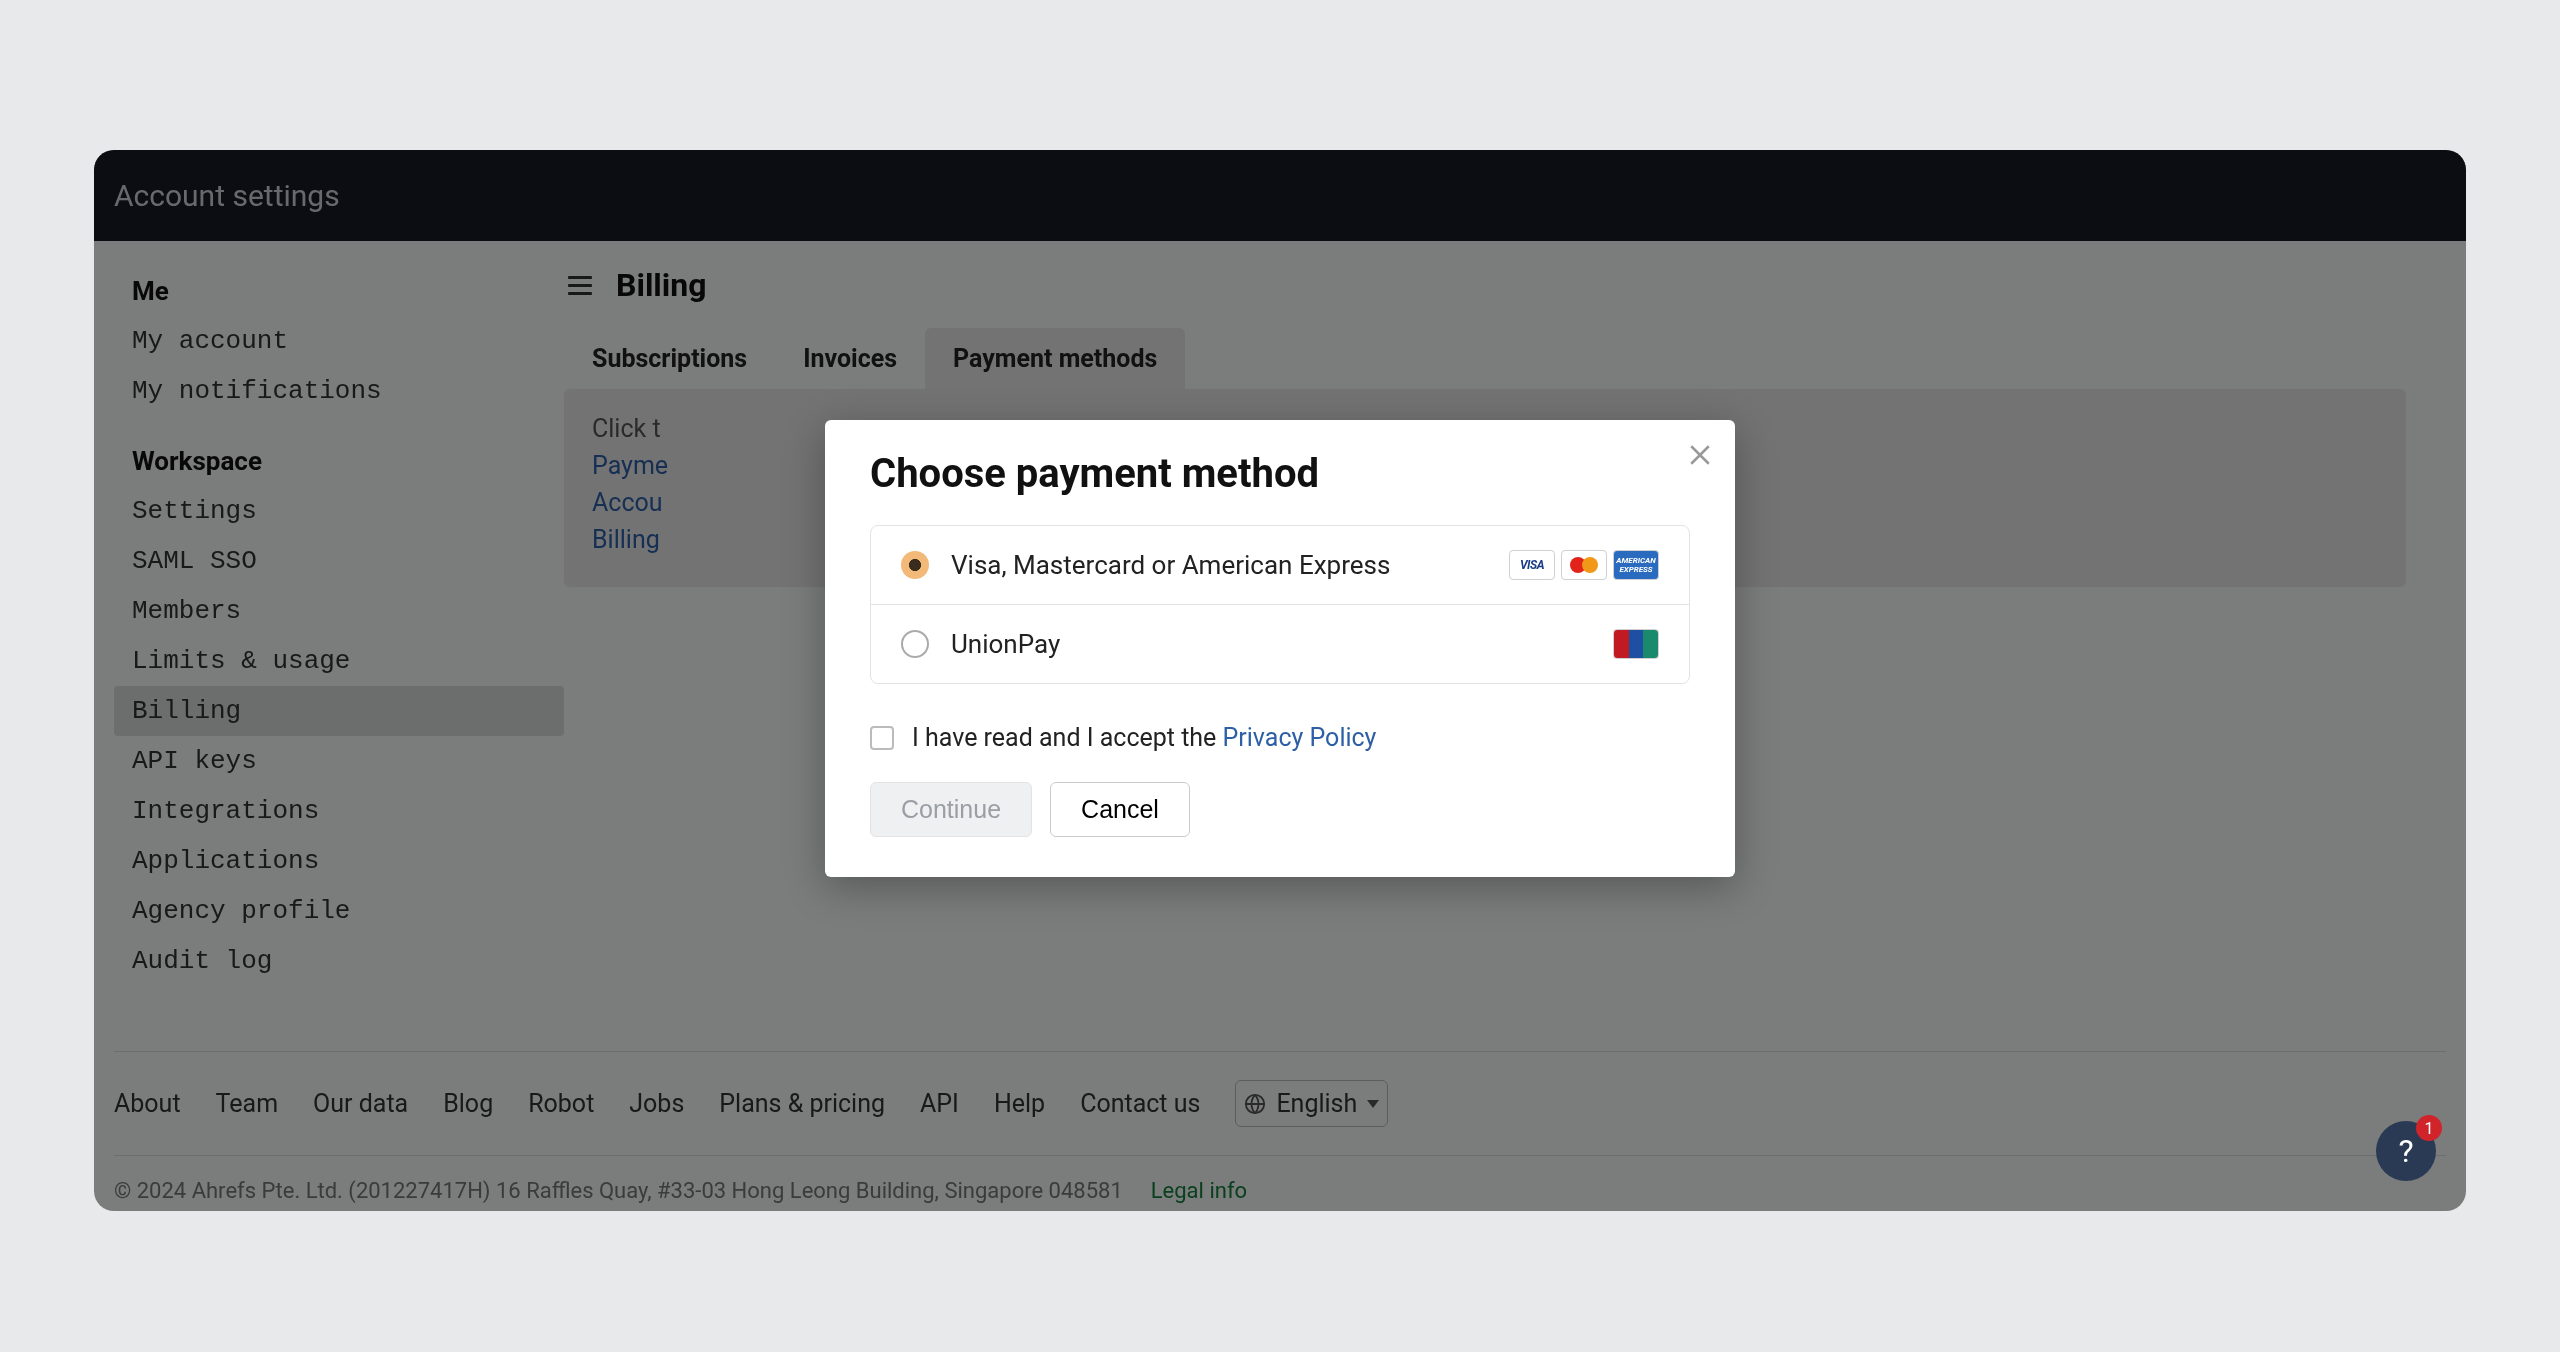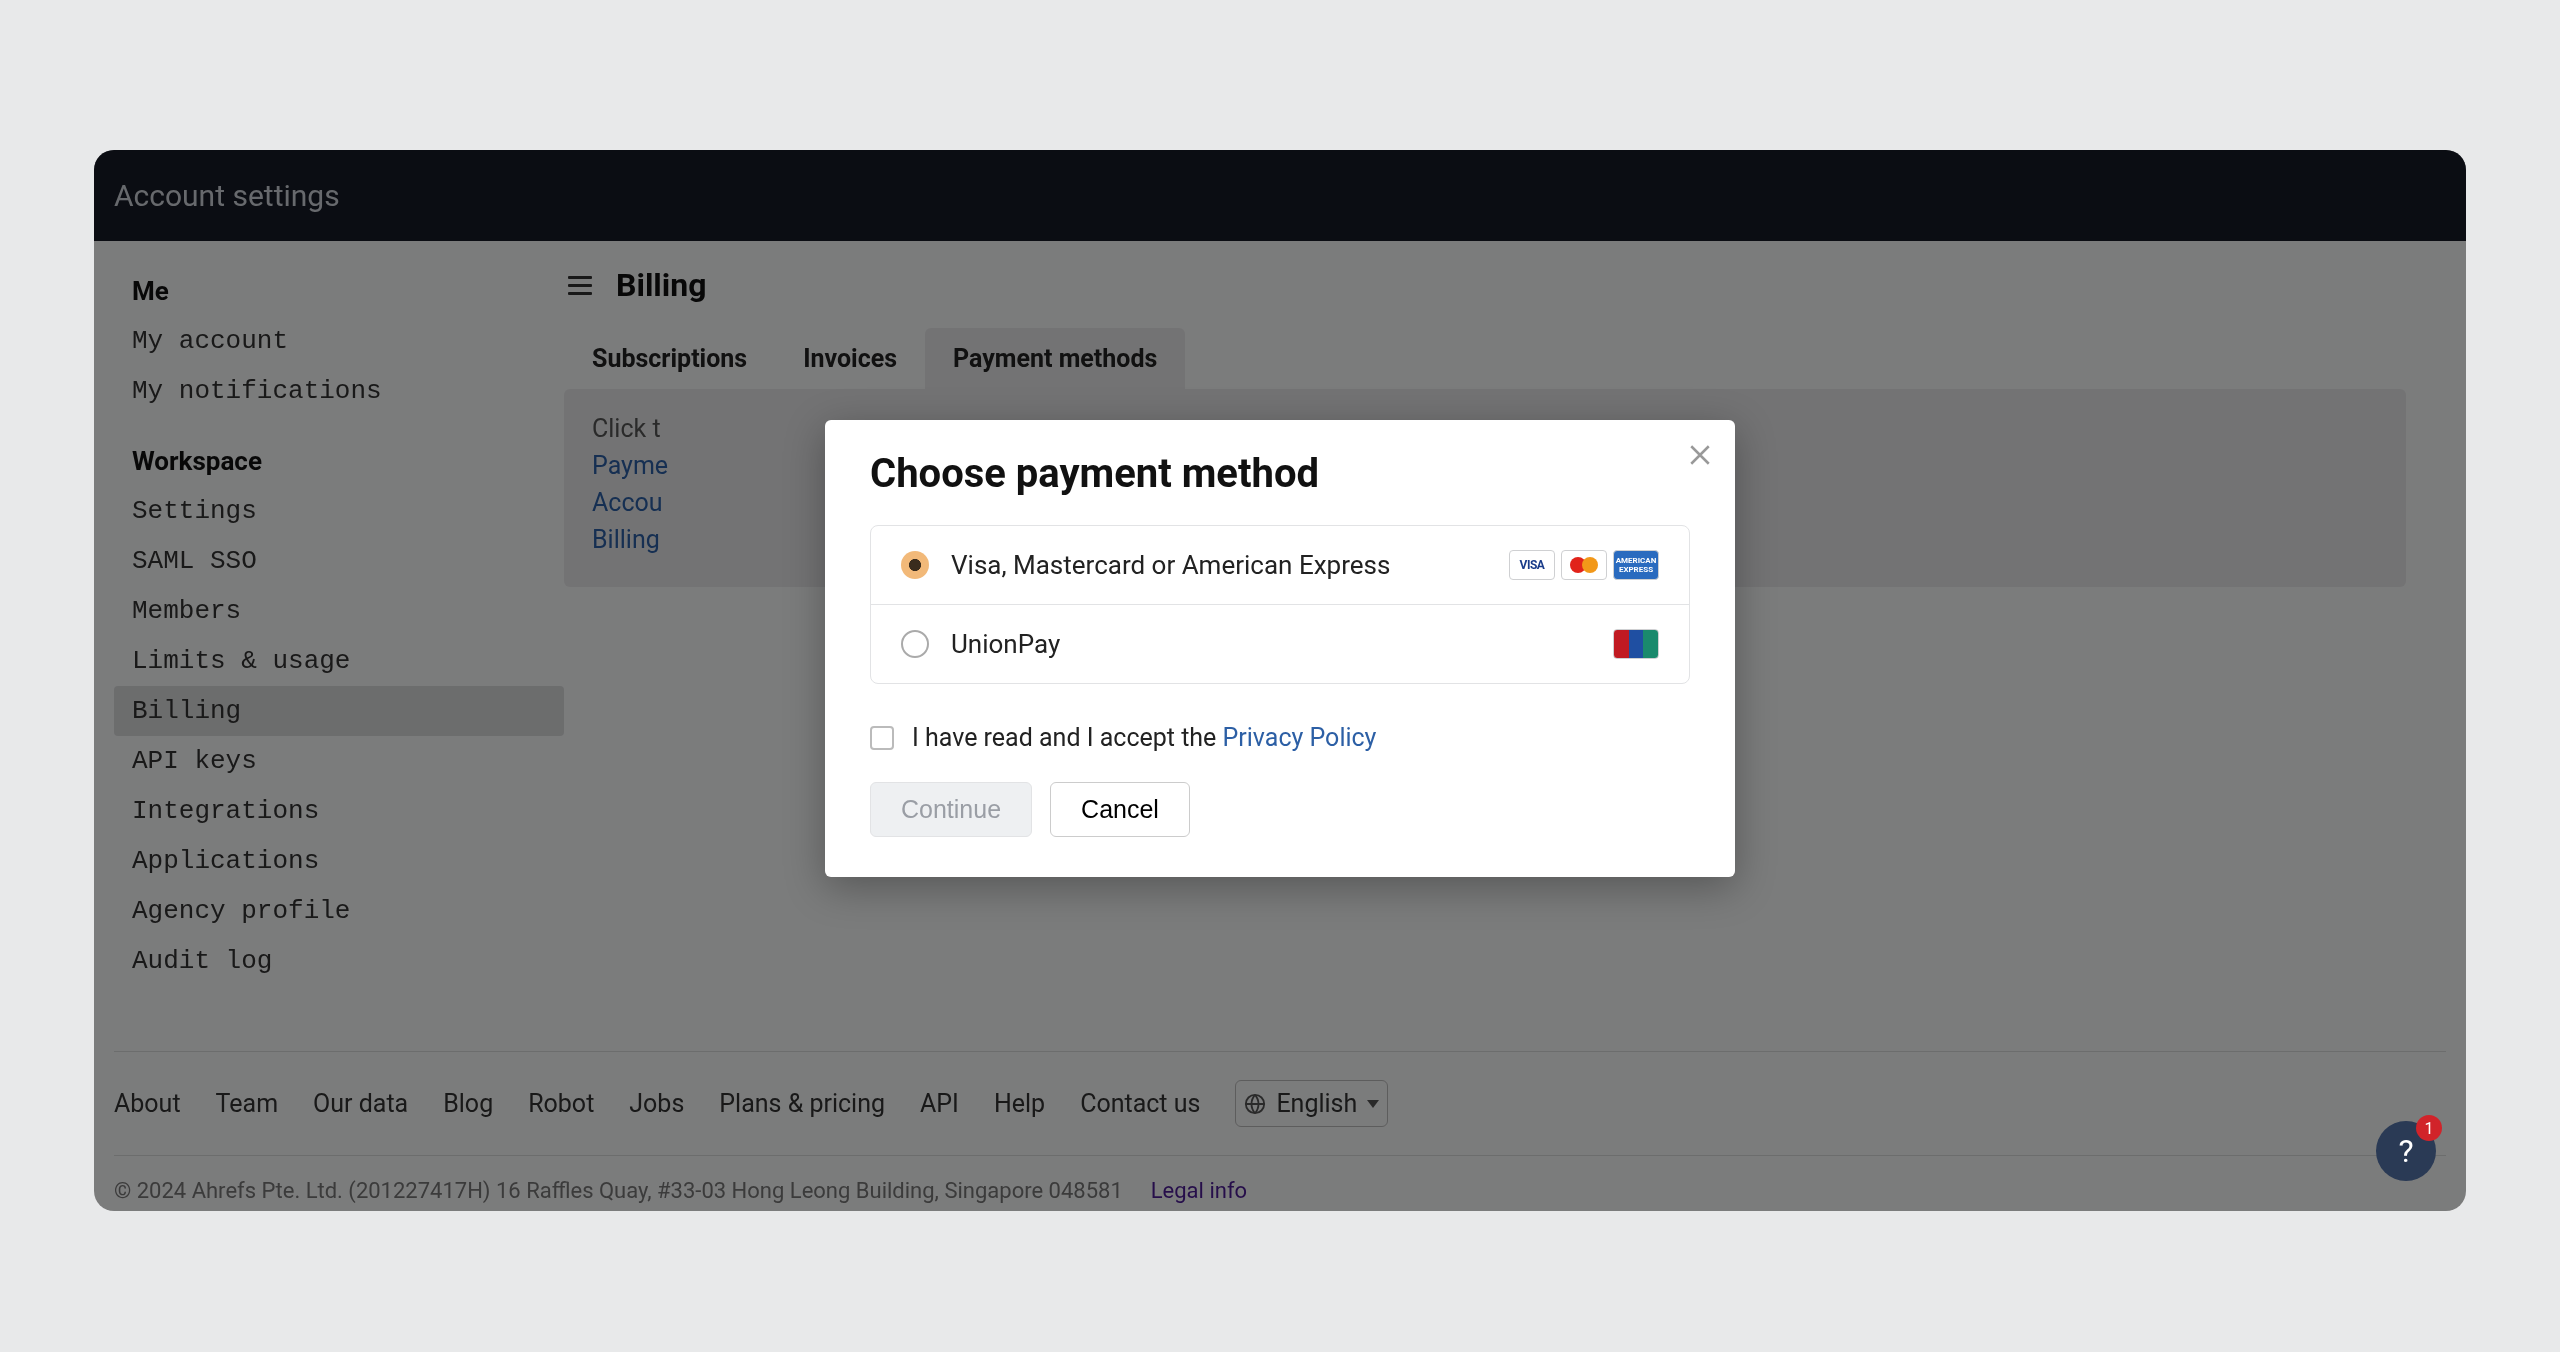--- a/index.html
+++ b/index.html
@@ -95,21 +95,21 @@
   border-right:6px solid transparent;
   border-top:8px solid #555;
 }
 .footer-legal {
   margin-top:28px;
   padding-top:22px;
   border-top:1px solid #d9dadb;
   font-size:22px; color:#777;
   display:flex; gap:28px; align-items:center;
 }
-.legal-link { color:#4c1d95; cursor:pointer; }
+.legal-link { color:#15803d; cursor:pointer; }
 
 
 .overlay {
   position:absolute; inset:0;
   background:rgba(0,0,0,0.5);
   display:flex; justify-content:center;
 }
 .overlay-wrap {
   position:absolute; top:270px;
 }
@@ -140,21 +140,21 @@
 .radio {
   width:28px; height:28px; border-radius:50%;
   border:2px solid #aaa; flex-shrink:0;
   display:flex; align-items:center; justify-content:center;
 }
 .radio.selected {
   border:none;
   background: radial-gradient(circle, #3a2c1d 0 30%, #f2b979 31% 100%);
 }
 .option-label { font-size:26px; color:#222; flex:1; }
-.card-icons { display:flex; gap:6px; }
+.card-icons { display:flex; gap:6px;font-style:italic; }
 .card-icon {
   width:46px; height:30px; border:1px solid #cfd0d2;
   border-radius:4px; background:#fff;
   display:flex; align-items:center; justify-content:center;
   font-size:10px; font-weight:700;
 }
 .icon-visa { color:#1a3c8a; font-size:12px; letter-spacing:-0.5px; }
 .icon-mc { position:relative; }
 .icon-mc::before, .icon-mc::after {
   content:""; position:absolute; width:16px; height:16px; border-radius:50%;

